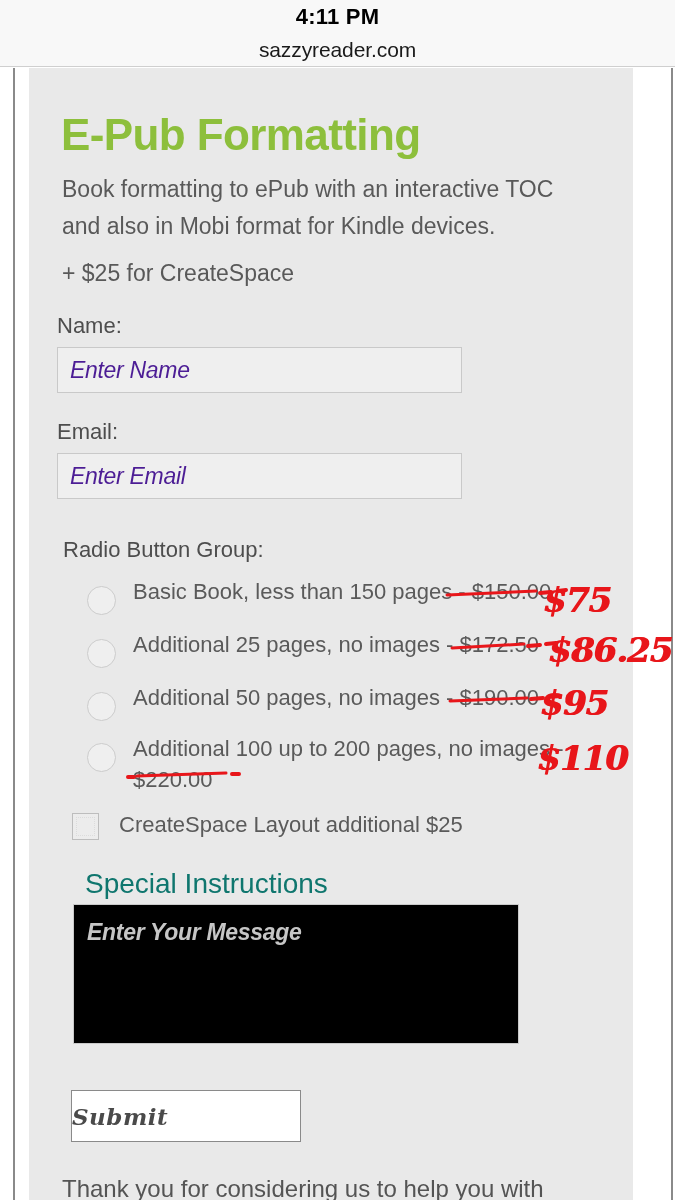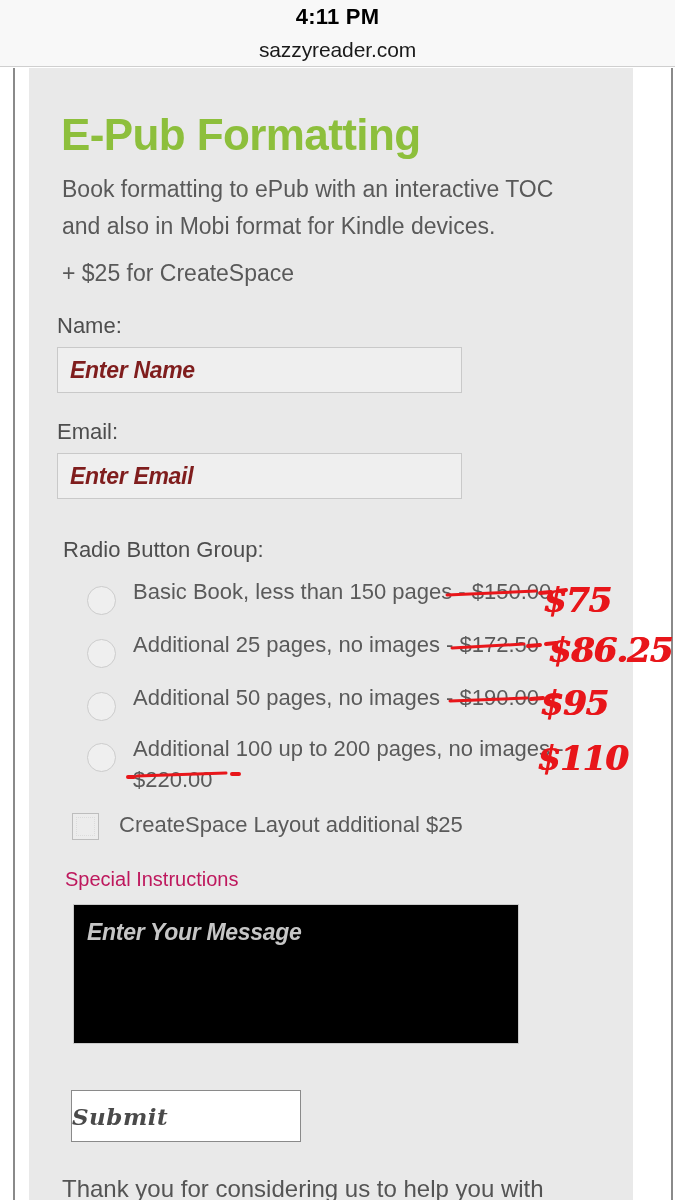--- a/index.html
+++ b/index.html
@@ -88,21 +88,21 @@
   .lbl-name { position: absolute; left: 28px; top: 245px; }
   .lbl-email { position: absolute; left: 28px; top: 351px; }
 
   .textfield {
     position: absolute; left: 28px; width: 405px; height: 46px;
     background: #efefef; border: 1px solid #c9c9c9;
     display: flex; align-items: center;
   }
   .textfield .ph {
     padding-left: 12px; font-size: 23px; font-style: italic;
-    font-weight: bold; color: #7f1d1d; letter-spacing: -0.3px;
+    font-weight: normal; color: #4c1d95; letter-spacing: -0.3px;
   }
   .tf-name { top: 279px; }
   .tf-email { top: 385px; }
 
   .grouplabel { position: absolute; left: 34px; top: 469px; font-size: 22px; color: #4d4d4d; }
 
   .radio-row { position: absolute; left: 58px; width: 560px; height: 52px; }
   .radio-row .rbtn {
     position: absolute; left: 0; top: 10px;
     width: 29px; height: 29px; border-radius: 50%;
@@ -121,21 +121,21 @@
   .chk-row .cbox {
     position: absolute; left: 0; top: 4px; width: 27px; height: 27px;
     background: #ececec; border: 1.5px solid #bdbdbd;
   }
   .chk-row .cbox::after {
     content: ""; position: absolute; left: 3px; top: 3px; right: 3px; bottom: 3px;
     border: 1px dotted #dcdcdc;
   }
   .chk-row .clabel { position: absolute; left: 47px; top: 3px; white-space: nowrap; font-size: 22px; color: #5a5a5a; }
 
-  .si-label { position: absolute; left: 36px; top: 800px; font-size: 20px; color: #be185d; }
+  .si-label { position: absolute; left: 56px; top: 800px; font-size: 28px; color: #0f766e; }
   .textarea {
     position: absolute; left: 44px; top: 836px; width: 446px; height: 140px;
     background: #000000; border: 1px solid #c9c9c9;
   }
   .textarea .ph {
     position: absolute; left: 13px; top: 14px;
     font-size: 23px; font-style: italic; font-weight: bold;
     color: #c6c6c6; letter-spacing: -0.3px;
   }
 

